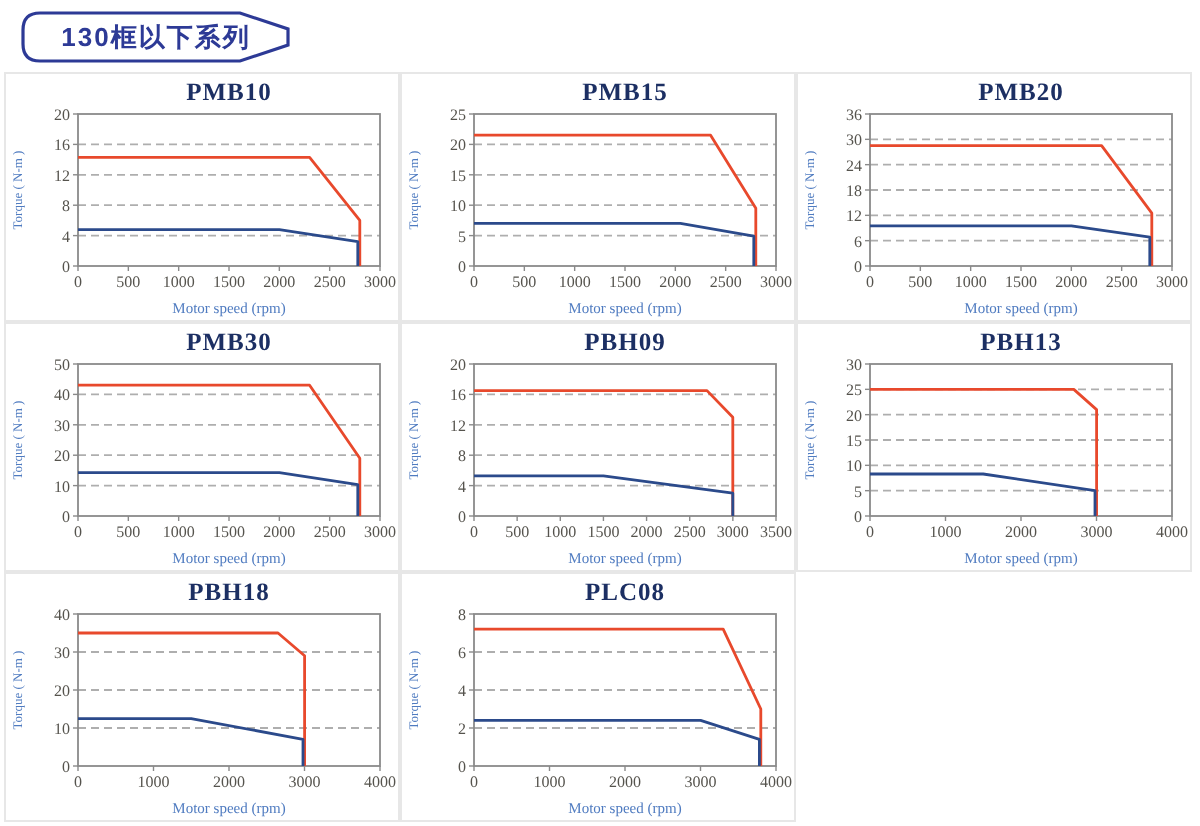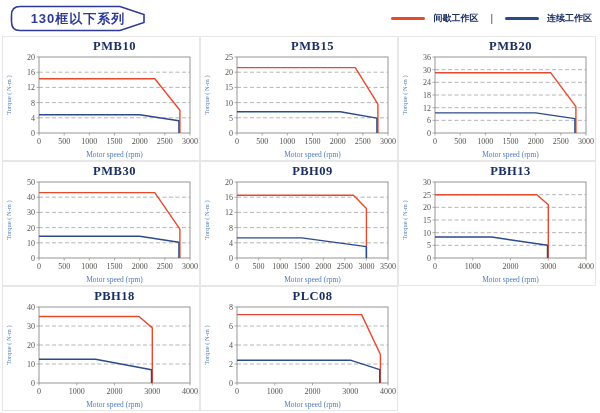--- a/index.html
+++ b/index.html
@@ -39,27 +39,20 @@
 <body>
 
 <div class="page">
   <div class="header">
     <div class="title-box">
       <svg width="136" height="27" viewBox="0 0 136 27">
         <path d="M10 1.5 L110 1.5 L134 9.5 L134 17.5 L110 25.5 L10 25.5 Q1.5 25.5 1.5 17 L1.5 10 Q1.5 1.5 10 1.5 Z" fill="#ffffff" stroke="#2d3a96" stroke-width="1.6"></path>
       </svg>
       <span class="title-text">130框以下系列</span>
     </div>
-    <div class="legend">
-      <span class="swatch" id="sw-0" style="background: rgb(232, 73, 44);"></span>
-      <span class="lg-label">间歇工作区</span>
-      <span class="sep">|</span>
-      <span class="swatch" id="sw-1" style="background: rgb(43, 74, 139);"></span>
-      <span class="lg-label">连续工作区</span>
-    </div>
   </div>
 
   <div class="grid">
     <div class="cell">
       <svg class="chart" width="196" height="123" viewBox="0 0 196 123">
           <text x="111.5" y="13" text-anchor="middle" font-size="12.5" font-weight="bold" fill="#1c2f63" letter-spacing="0.5">PMB10</text>
           <line x1="36" y1="80.8" x2="187" y2="80.8" stroke="#aeaeae" stroke-width="0.9" stroke-dasharray="4 2.5"></line>
           <line x1="36" y1="65.6" x2="187" y2="65.6" stroke="#aeaeae" stroke-width="0.9" stroke-dasharray="4 2.5"></line>
           <line x1="36" y1="50.4" x2="187" y2="50.4" stroke="#aeaeae" stroke-width="0.9" stroke-dasharray="4 2.5"></line>
           <line x1="36" y1="35.199999999999996" x2="187" y2="35.199999999999996" stroke="#aeaeae" stroke-width="0.9" stroke-dasharray="4 2.5"></line>

